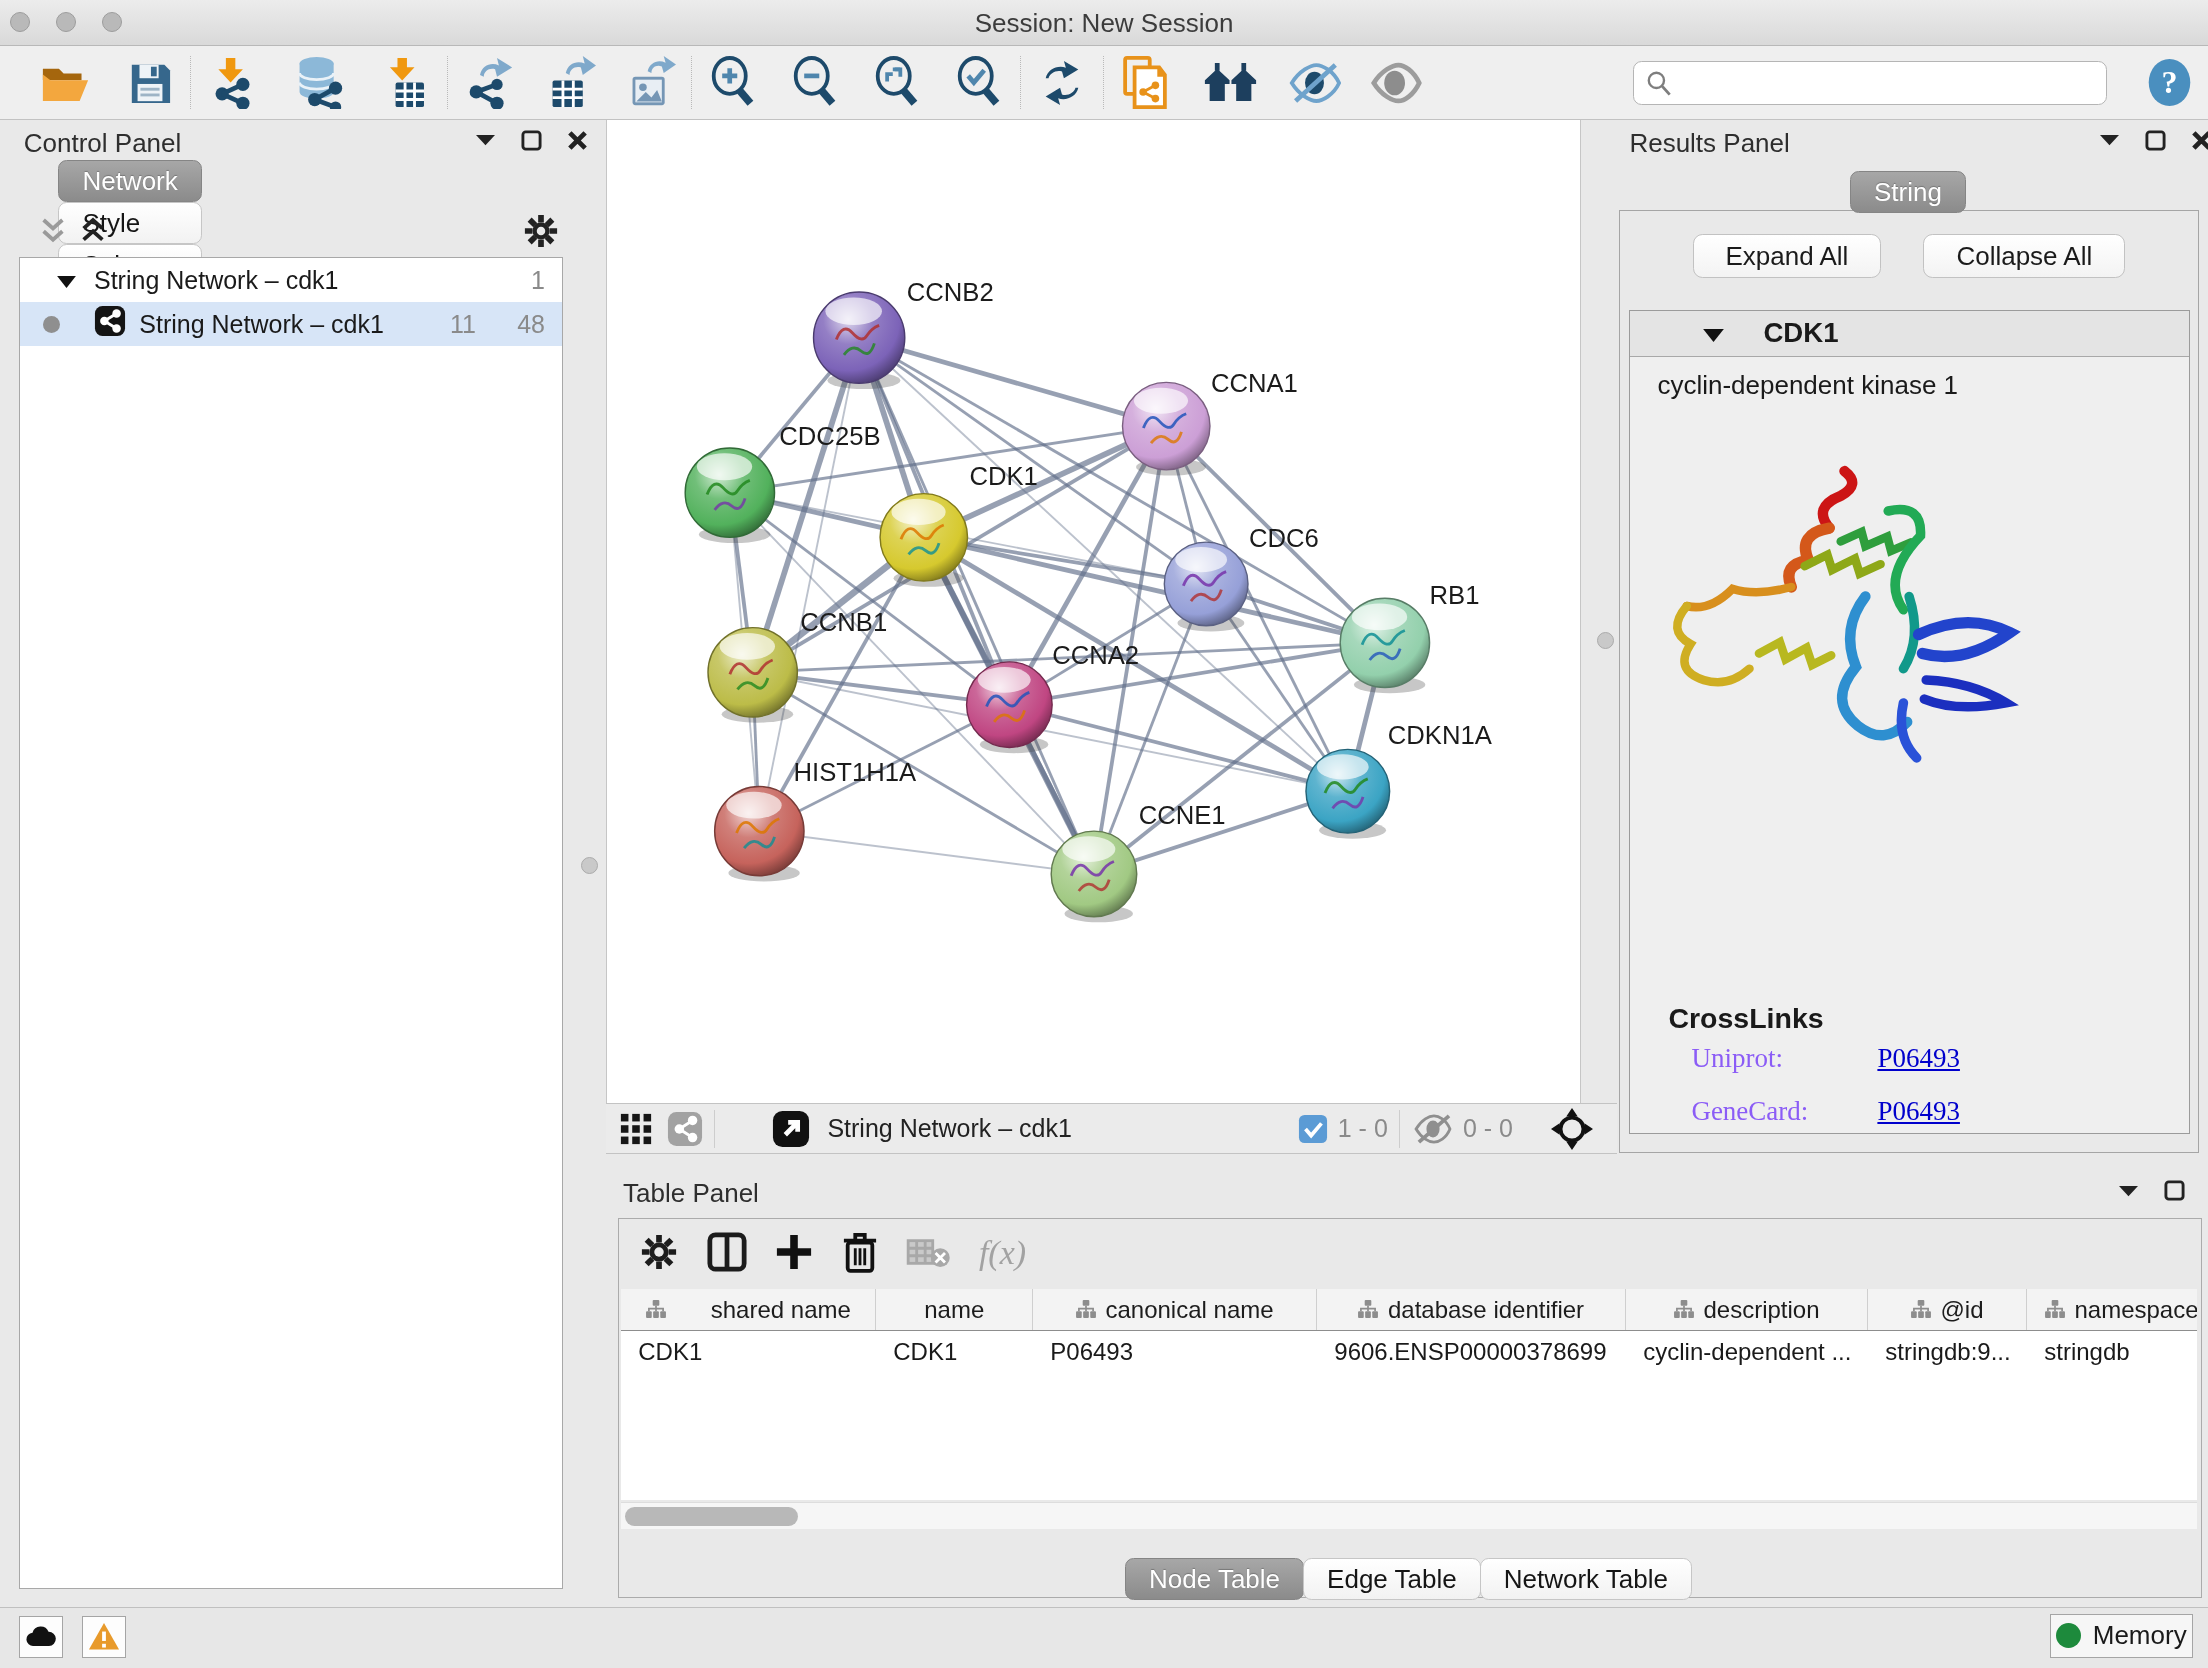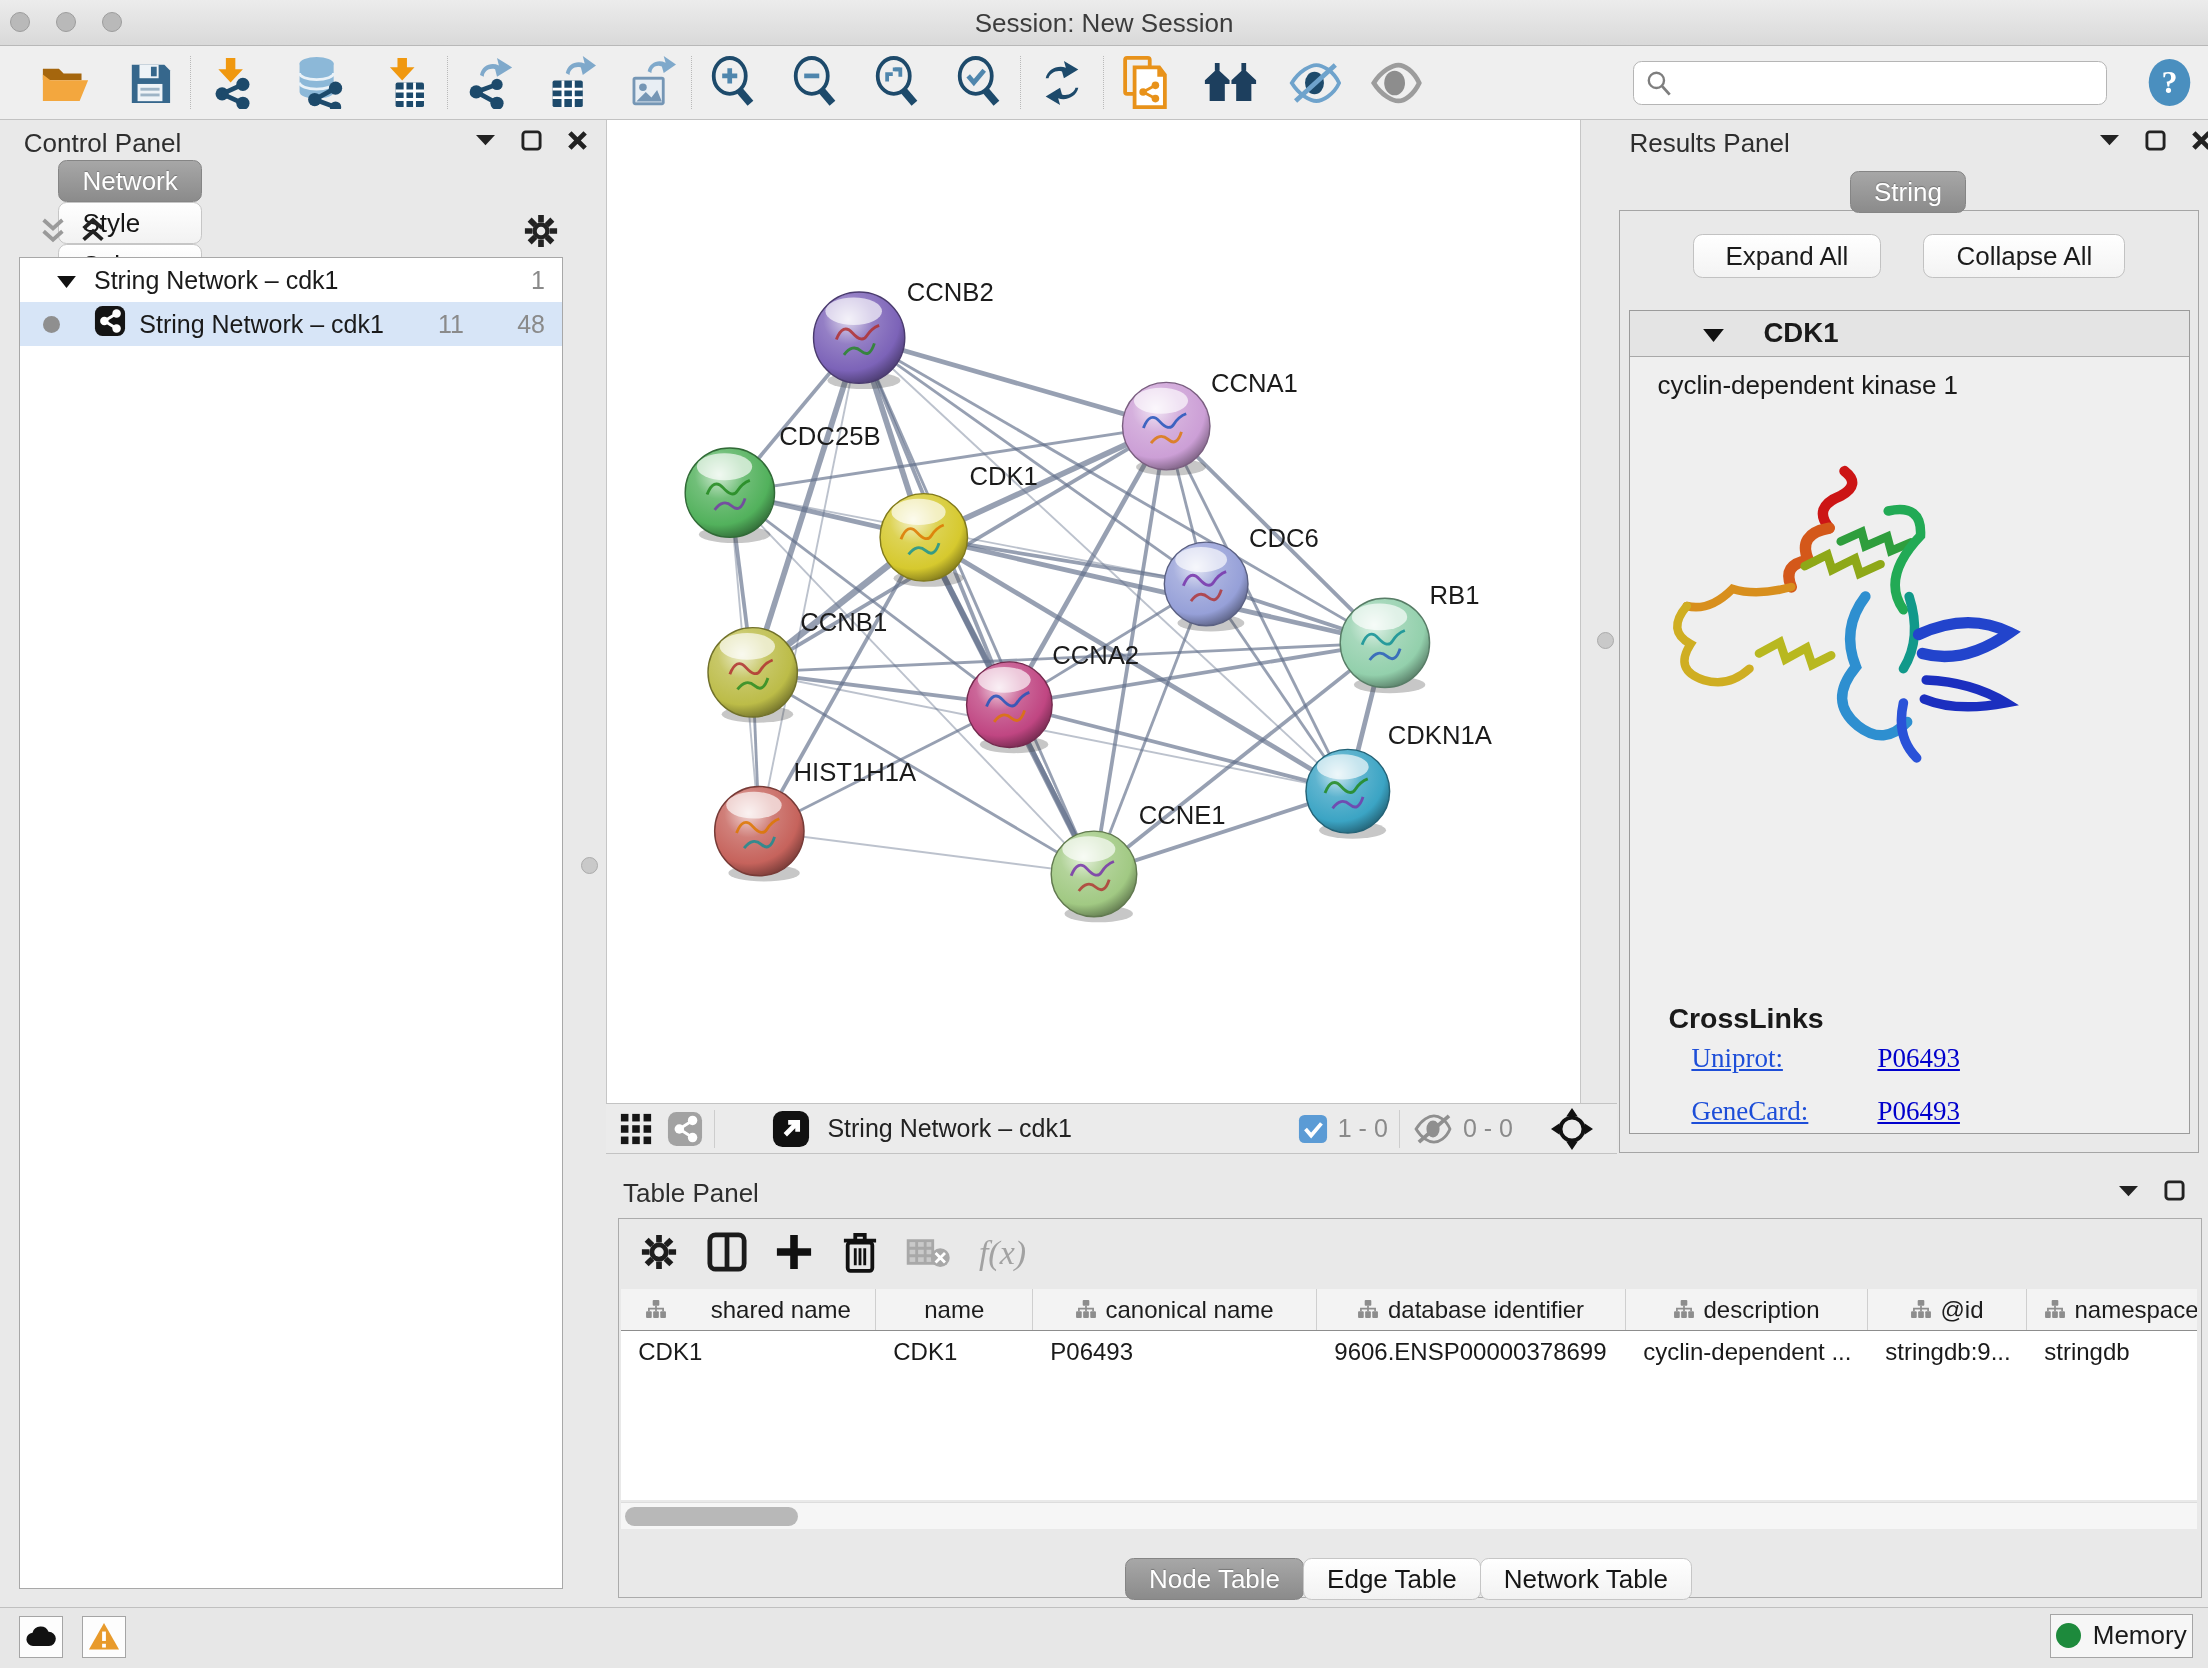--- a/index.html
+++ b/index.html
@@ -70,21 +70,21 @@
     border:1px solid #c2c2c2; border-radius:9.5px; }
   .rp-inner { position:absolute; left:9.5px; top:99px; width:561px; height:824px; border:1.9px solid #9b9b9b; background:#efefef; }
   .rp-gene-head { position:absolute; left:0; top:0; width:100%; height:46px; background:#e4e4e4; border-bottom:1.9px solid #a8a8a8; }
   .rp-gene-head .tri { position:absolute; left:72px; top:16px; }
   .rp-gene { position:absolute; left:133px; top:5.7px; font-size:27.6px; font-weight:bold; }
   .rp-desc { position:absolute; left:27px; top:59px; font-size:26px; }
   .rp-protein { position:absolute; left:34px; top:143px; }
   .rp-cl-title { position:absolute; left:38px; top:691px; font-family:Liberation Sans, sans-serif; font-weight:bold; font-size:28.5px; }
   .rp-cl { position:absolute; left:61px; top:732px; font-family:"Liberation Serif", serif; font-size:27px; }
   .cl-row { display:flex; margin-bottom:22px; }
-  .cl-label { width:186px; color:#1d4ed8;text-decoration:underline; }
+  .cl-label { width:186px; color:#8b5cf6; }
   .cl-value { color:#0000cc; text-decoration:underline; }
 
   
   .table-panel { position:absolute; left:606px; top:1155px; width:1603px; height:453px; background:#e9e9e9; }
   .tp-head { position:absolute; left:17px; top:23px; }
   .tp-box { position:absolute; left:12.4px; top:63px; width:1584px; height:380px; border:1.9px solid #ababab; background:#e9e9e9; }
   .tp-toolbar { position:absolute; left:0; top:0; width:100%; height:68px; display:flex; align-items:center; padding-left:21px; gap:28.5px; }
   .fx { font-family:"Liberation Serif", serif; font-style:italic; font-size:34px; color:#a2a2a2; }
   .tp-table { position:absolute; left:1.9px; top:70px; width:1576px; height:211px; background:#fff; overflow:hidden; }
   .thead { display:flex; height:42px; background:#f3f3f3; border-bottom:1.9px solid #8d8d8d; }
@@ -347,21 +347,21 @@
       <span style="margin-left:34px"><svg width="32" height="32" viewBox="0 0 34 34">
             <rect x="1" y="1" width="32" height="32" rx="8" fill="#141414"></rect>
             <g fill="#fff">
               <circle cx="11" cy="17" r="4.5"></circle>
               <circle cx="24" cy="9" r="4.5"></circle>
               <circle cx="24" cy="25" r="4.5"></circle>
               <path d="M11 17 24 9M11 17l13 8" stroke="#fff" stroke-width="3"></path>
             </g>
           </svg></span>
       <span style="margin-left:13.3px">String Network – cdk1</span>
-      <span class="tree-count" style="right:98px">11</span>
+      <span class="tree-count" style="right:86px">11</span>
       <span class="tree-count" style="right:17px">48</span>
     </div>
   </div>
 </div>
 
 <div class="vdot" style="left:581px; top:857px;"></div>
 <div class="vdot" style="left:1597px; top:632px;"></div>
 <div class="hdot" style="left:1409px; top:1158px;"></div>
 
 <div class="net-canvas">

